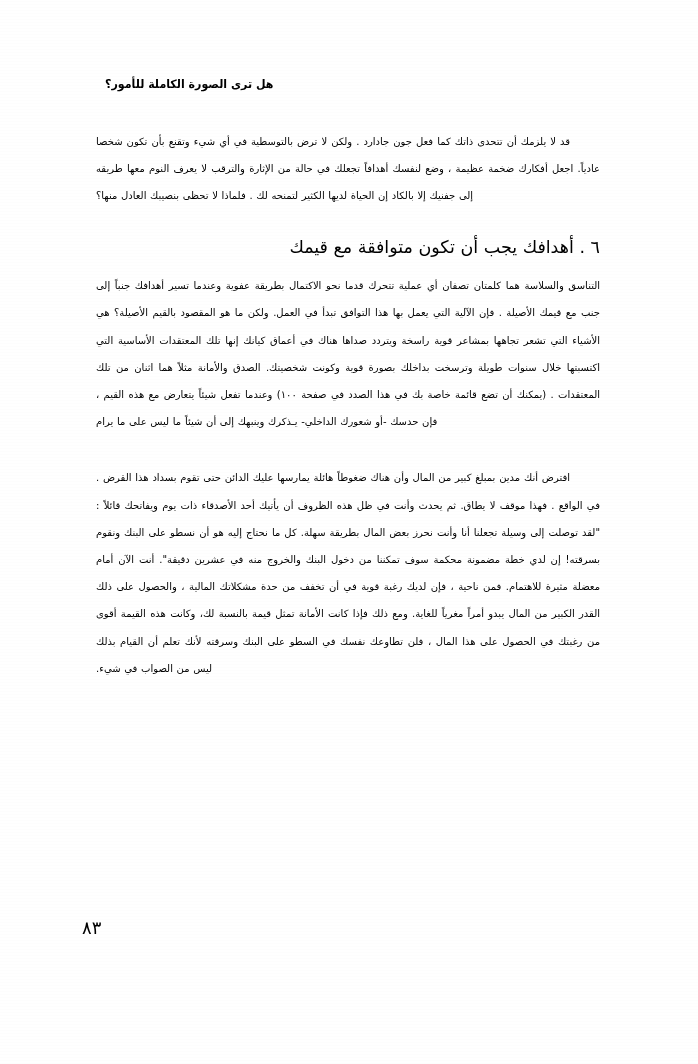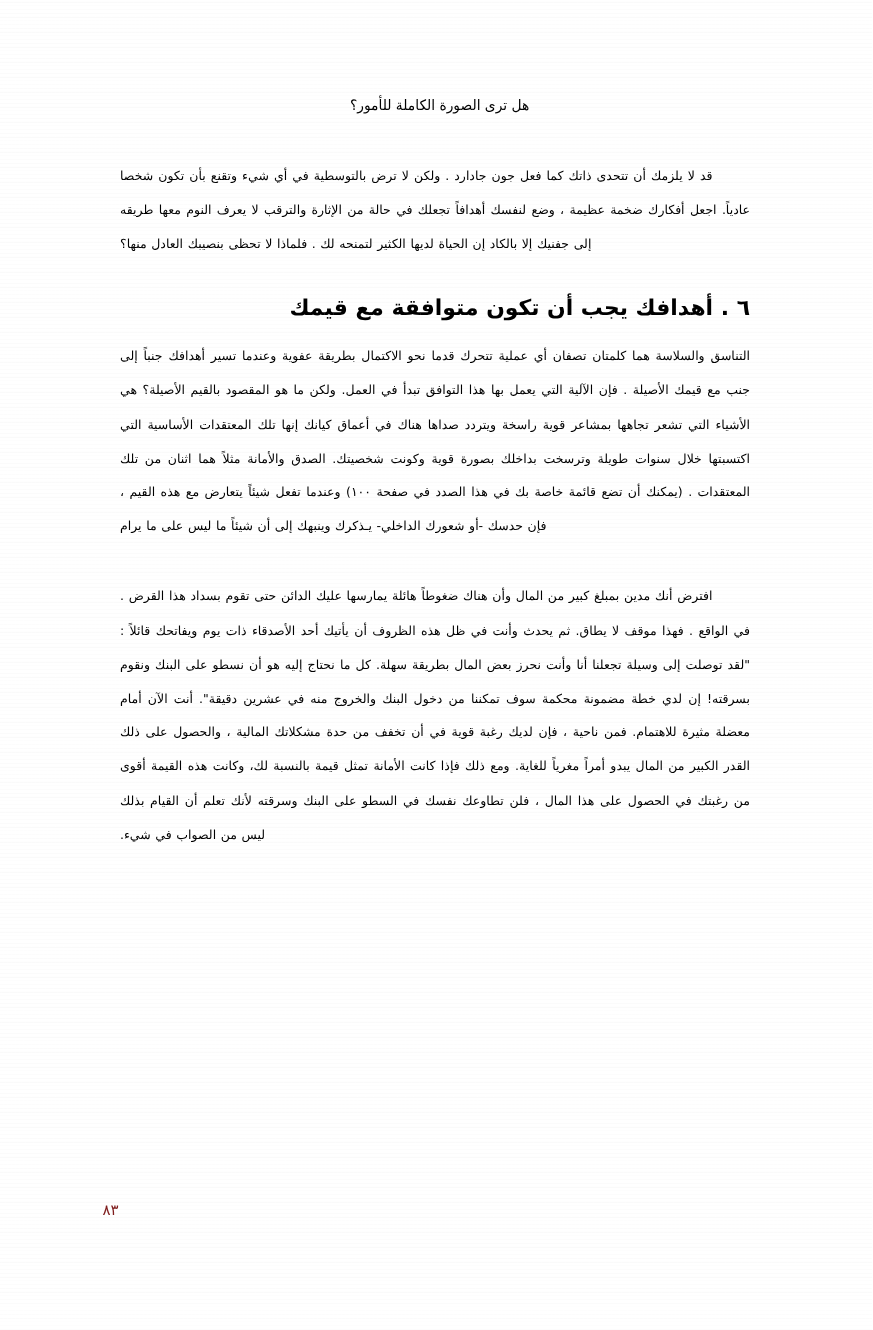--- a/index.html
+++ b/index.html
@@ -21,23 +21,23 @@
     box-sizing: border-box;
   }
 
   
   .running-head {
     position: absolute;
     top: 78px;
     right: 98px;
     left: 98px;
     direction: rtl;
-    text-align: center;
+    text-align: left;
     font-size: 11.5px;
-    font-weight: normal;
+    font-weight: bold;
     letter-spacing: -0.2px;
     line-height: 1.2;
     white-space: nowrap;
   }
   .running-head .rh-inner {
     display: inline-block;
     transform: scaleX(0.96);
     transform-origin: right center;
   }
 
@@ -67,36 +67,36 @@
   p.body-text.gap-before {
     margin-top: 29px;
   }
   
   p.tail-left  { text-align-last: left; }
 
   
   h2.section-heading {
     margin: 26px 0 13px 0;
     font-size: 17.5px;
-    font-weight: bold;
+    font-weight: normal;
     line-height: 1.35;
     text-align: right;
     direction: rtl;
     letter-spacing: -0.2px;
   }
 
   
   .folio {
     position: absolute;
     left: 82px;
-    top: 962px;
-    font-size: 12px;
+    top: 919px;
+    font-size: 18px;
     line-height: 1;
     direction: rtl;
-    color: #7f1d1d;
+    color: #000000;
   }
 
   
   .scan-noise {
     position: absolute;
     inset: 0;
     pointer-events: none;
     opacity: 0.035;
     background-image:
       repeating-linear-gradient(0deg, rgba(0,0,0,0.55) 0px, rgba(0,0,0,0) 1px, rgba(0,0,0,0) 3px);

